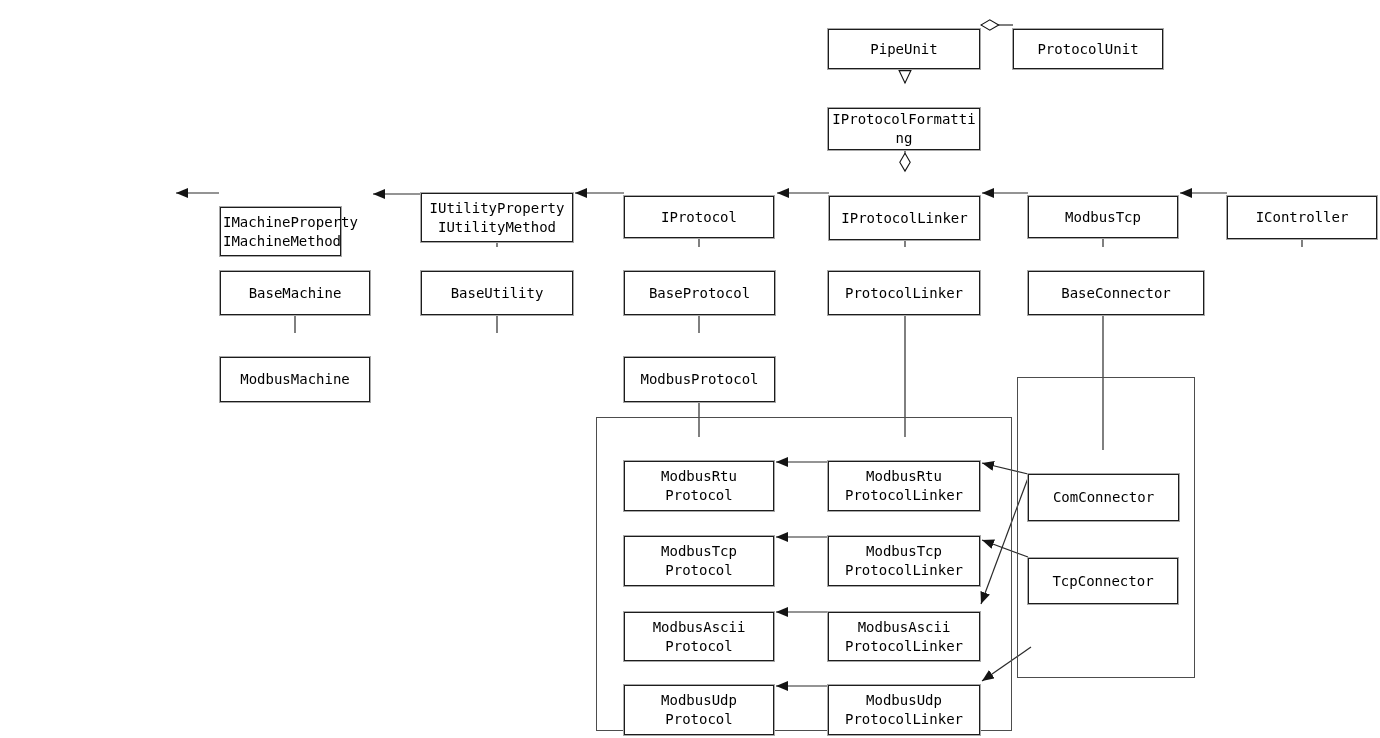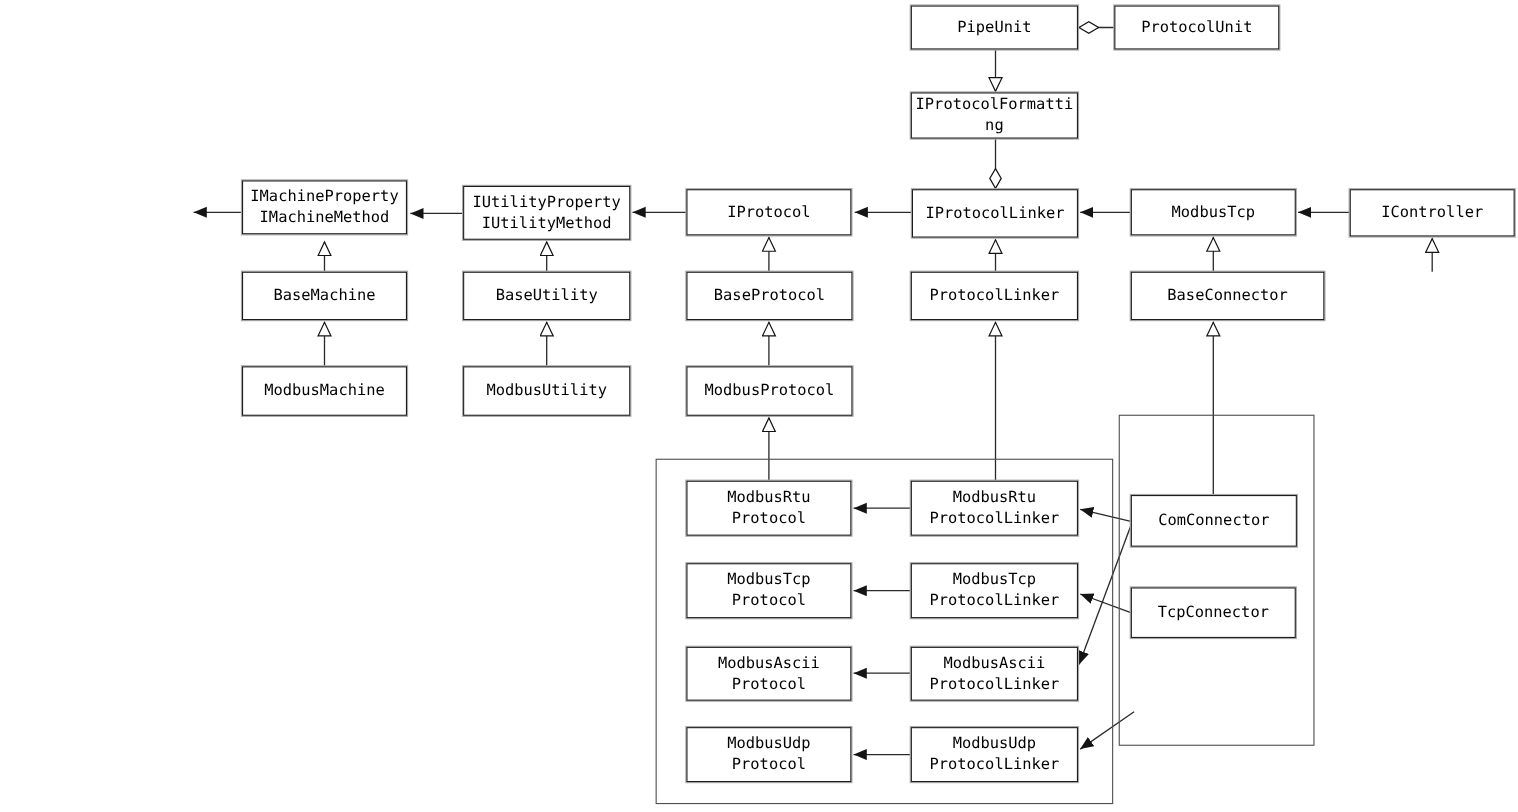--- a/index.html
+++ b/index.html
@@ -19,20 +19,21 @@
     box-shadow:0 0 0 1px #a8a8a8;
     display:flex;
     flex-direction:column;
     align-items:center;
     justify-content:center;
     text-align:center;
     font-size:14px;
     line-height:1.35;
     color:#000;
     padding:12px 2px;
+    margin-top:24px;
   }
   .node span{display:block;width:100%;}
   .node.wrap span{word-break:break-all;}
   .group{
     position:absolute;
     box-sizing:border-box;
     border:1px solid #4d4d4d;
     background:transparent;
   }
 </style>
@@ -99,21 +100,21 @@
   <div class="node" style="left:828px;top:5px;width:152px;height:40px">
     <span>PipeUnit</span>
   </div>
   <div class="node" style="left:1013px;top:5px;width:150px;height:40px">
     <span>ProtocolUnit</span>
   </div>
   <div class="node wrap" style="left:828px;top:84px;width:152px;height:42px">
     <span>IProtocolFormatting</span>
   </div>
 
-  <div class="node" style="left:220px;top:164px;width:150px;height:49px">
+  <div class="node" style="left:220px;top:183px;width:121px;height:49px">
     <span>IMachineProperty</span>
     <span>IMachineMethod</span>
   </div>
   <div class="node" style="left:421px;top:169px;width:152px;height:49px">
     <span>IUtilityProperty</span>
     <span>IUtilityMethod</span>
   </div>
   <div class="node" style="left:624px;top:172px;width:150px;height:42px">
     <span>IProtocol</span>
   </div>
@@ -138,23 +139,20 @@
   </div>
   <div class="node" style="left:828px;top:247px;width:152px;height:44px">
     <span>ProtocolLinker</span>
   </div>
   <div class="node" style="left:1028px;top:247px;width:176px;height:44px">
     <span>BaseConnector</span>
   </div>
 
   <div class="node" style="left:220px;top:333px;width:150px;height:45px">
     <span>ModbusMachine</span>
-  </div>
-  <div class="node" style="left:421px;top:333px;width:152px;height:45px">
-    <span>ModbusUtility</span>
   </div>
   <div class="node" style="left:624px;top:333px;width:151px;height:45px">
     <span>ModbusProtocol</span>
   </div>
 
   <div class="node" style="left:624px;top:437px;width:150px;height:50px">
     <span>ModbusRtu</span>
     <span>Protocol</span>
   </div>
   <div class="node" style="left:624px;top:512px;width:150px;height:50px">

